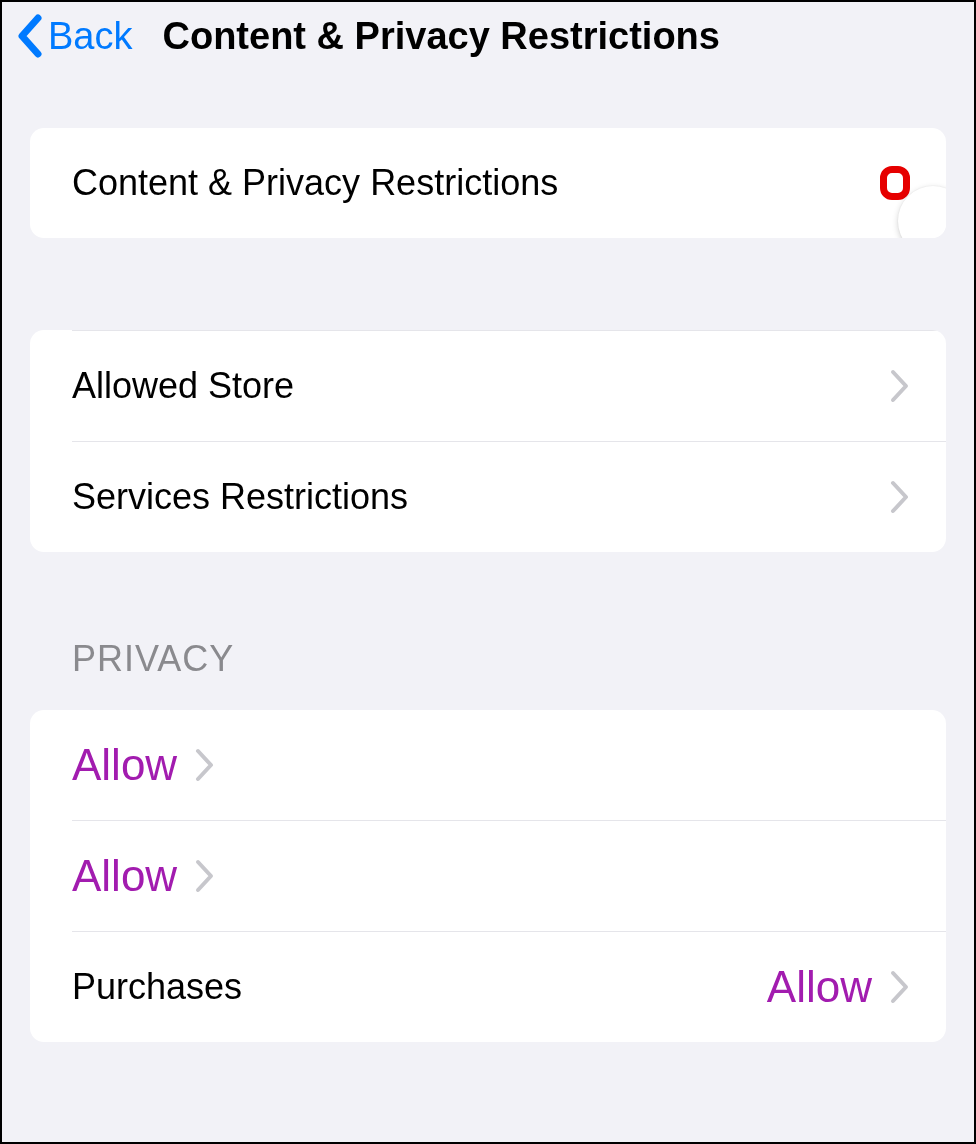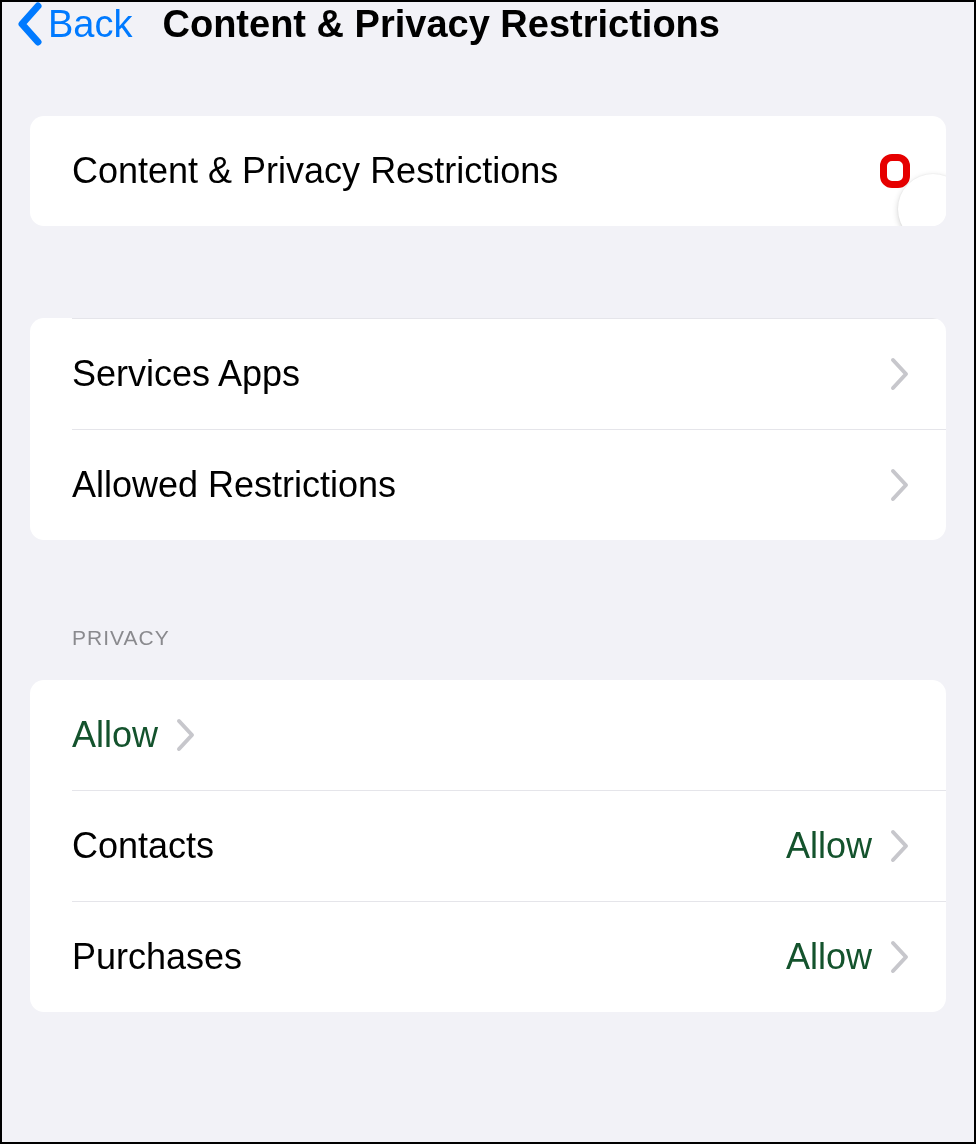--- a/index.html
+++ b/index.html
@@ -11,21 +11,21 @@
     body {
       background: #f2f2f7;
       width: 976px;
       height: 1144px;
       border: 2px solid #000;
       overflow: hidden;
     }
     .header {
       display: flex;
       align-items: center;
-      padding: 0 14px 12px 14px;
+      padding: 12px 14px 12px 14px;
       gap: 8px;
     }
     .back-wrap {
       display: flex;
       align-items: center;
       gap: 4px;
       cursor: pointer;
     }
     .back-chevron svg {
       display: block;
@@ -51,21 +51,21 @@
       margin-top: 58px;
     }
     .section-2 {
       margin-top: 92px;
     }
     .section-3 {
       margin-top: 30px;
     }
     .section-header {
       color: #8a8a8e;
-      font-size: 21px;
+      font-size: 36px;
       font-weight: 400;
       letter-spacing: 1px;
       margin: 86px 0 0 70px;
     }
     .row {
       display: flex;
       align-items: center;
       justify-content: space-between;
       padding: 28px 36px 28px 42px;
       min-height: 110px;
@@ -79,22 +79,22 @@
       font-size: 36px;
       color: #000;
       font-weight: 400;
     }
     .row-right {
       display: flex;
       align-items: center;
       gap: 18px;
     }
     .row-value {
-      font-size: 36px;
-      color: #14532d;
+      font-size: 44px;
+      color: #a21caf;
     }
     .chevron-right svg {
       display: block;
     }
     .toggle-highlight {
       border: 7px solid #e60000;
       border-radius: 12px;
       padding: 10px 8px;
     }
     .toggle {
@@ -137,32 +137,32 @@
       <span class="toggle">
         <span class="toggle-knob"></span>
       </span>
     </span>
   </div>
 </div>
 
 <div class="section section-2">
   <div class="divider"></div>
   <div class="row">
-    <span class="row-label">Services Apps</span>
-    <span class="row-right">
-      <span class="chevron-right">
-        <svg width="20" height="34" viewBox="0 0 20 34">
-            <polyline points="3,3 16,17 3,31" fill="none" stroke="#c7c7cc" stroke-width="4" stroke-linecap="round" stroke-linejoin="round"></polyline>
-          </svg>
-      </span>
-    </span>
-  </div>
-  <div class="divider"></div>
-  <div class="row">
-    <span class="row-label">Allowed Restrictions</span>
+    <span class="row-label">Allowed Store</span>
+    <span class="row-right">
+      <span class="chevron-right">
+        <svg width="20" height="34" viewBox="0 0 20 34">
+            <polyline points="3,3 16,17 3,31" fill="none" stroke="#c7c7cc" stroke-width="4" stroke-linecap="round" stroke-linejoin="round"></polyline>
+          </svg>
+      </span>
+    </span>
+  </div>
+  <div class="divider"></div>
+  <div class="row">
+    <span class="row-label">Services Restrictions</span>
     <span class="row-right">
       <span class="chevron-right">
         <svg width="20" height="34" viewBox="0 0 20 34">
             <polyline points="3,3 16,17 3,31" fill="none" stroke="#c7c7cc" stroke-width="4" stroke-linecap="round" stroke-linejoin="round"></polyline>
           </svg>
       </span>
     </span>
   </div>
 </div>
 
@@ -174,21 +174,20 @@
       <span class="row-value">Allow</span>
       <span class="chevron-right">
         <svg width="20" height="34" viewBox="0 0 20 34">
             <polyline points="3,3 16,17 3,31" fill="none" stroke="#c7c7cc" stroke-width="4" stroke-linecap="round" stroke-linejoin="round"></polyline>
           </svg>
       </span>
     </span>
   </div>
   <div class="divider"></div>
   <div class="row">
-    <span class="row-label">Contacts</span>
     <span class="row-right">
       <span class="row-value">Allow</span>
       <span class="chevron-right">
         <svg width="20" height="34" viewBox="0 0 20 34">
             <polyline points="3,3 16,17 3,31" fill="none" stroke="#c7c7cc" stroke-width="4" stroke-linecap="round" stroke-linejoin="round"></polyline>
           </svg>
       </span>
     </span>
   </div>
   <div class="divider"></div>

